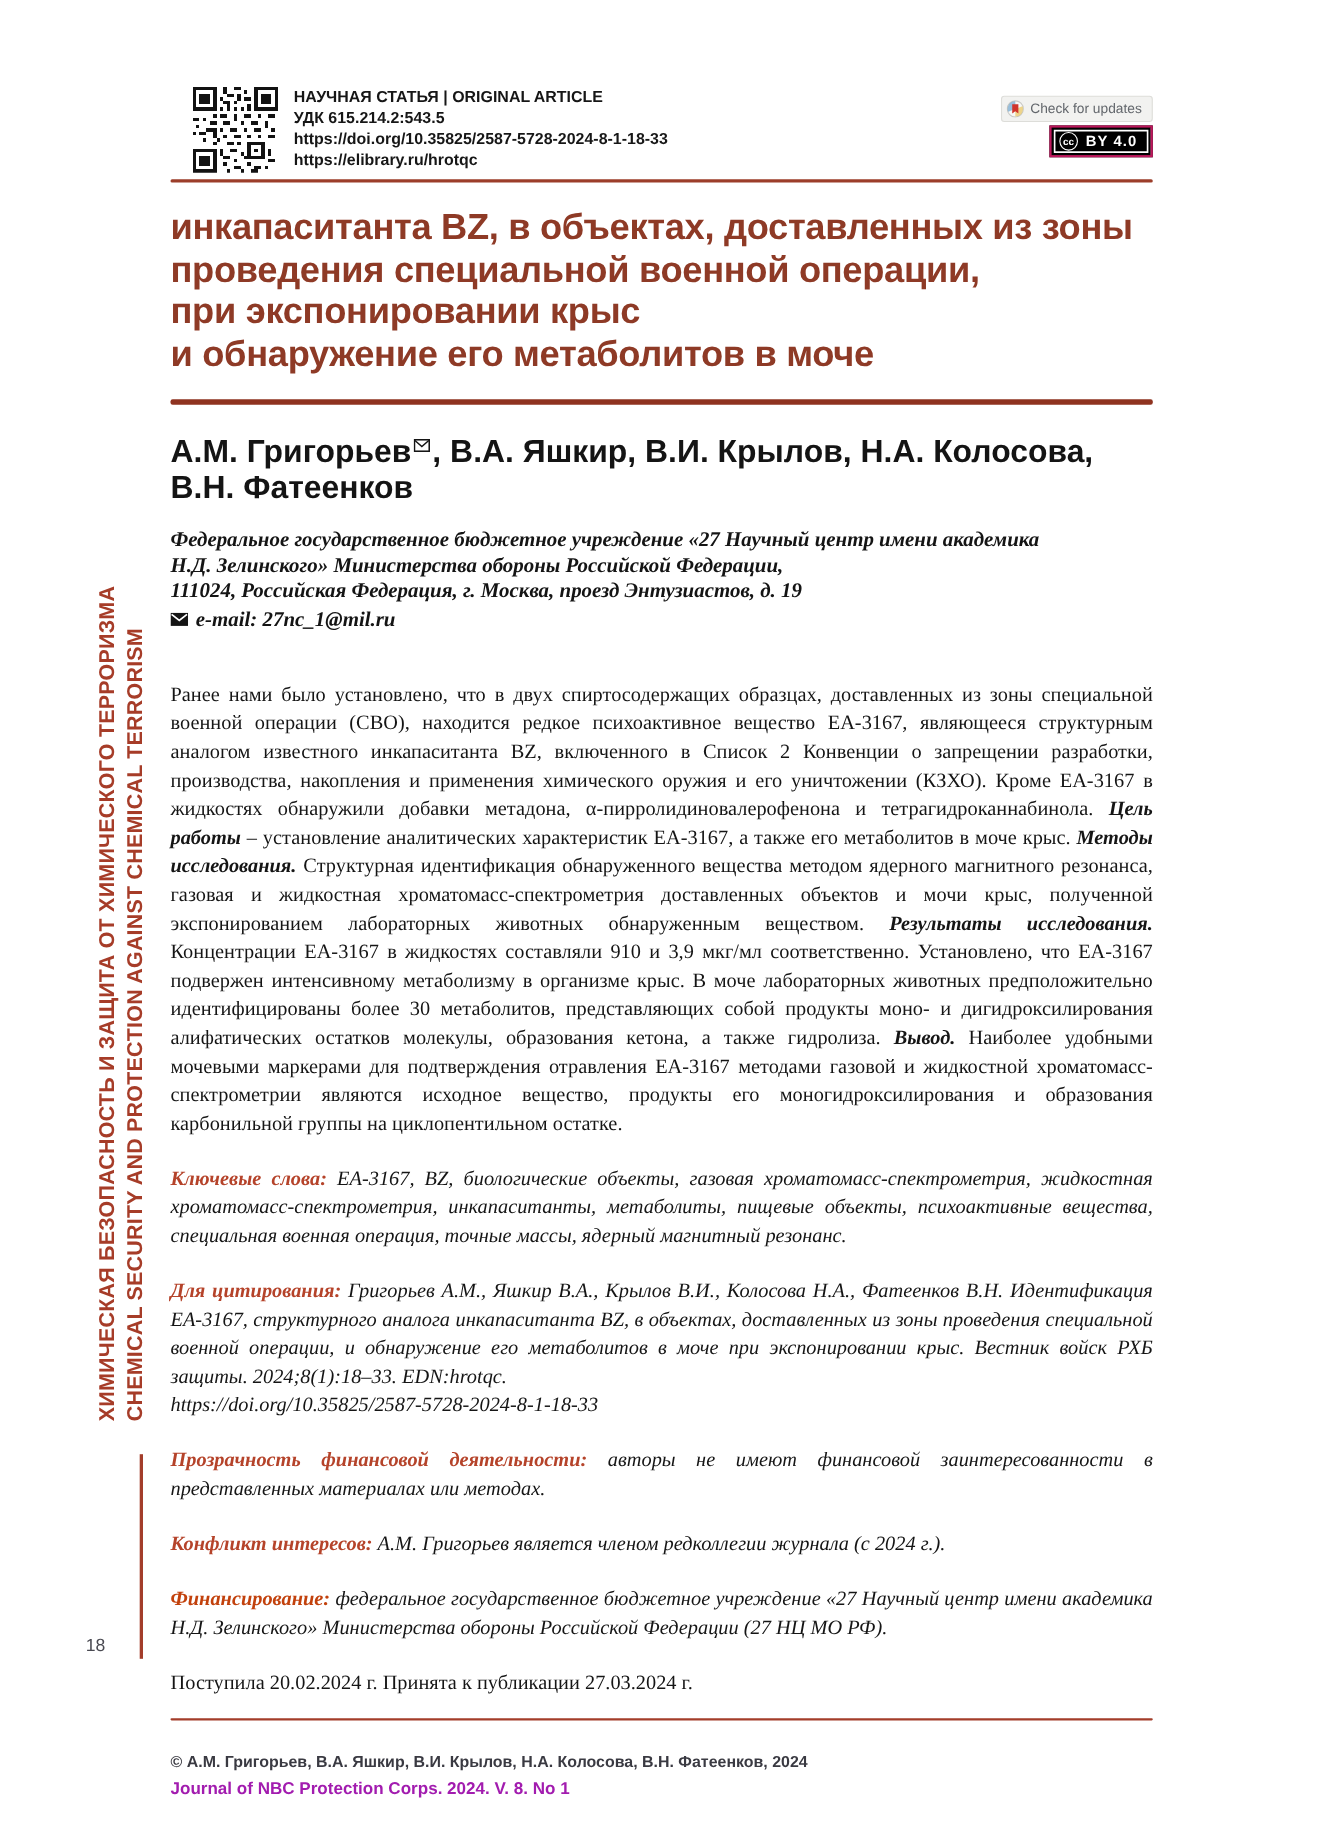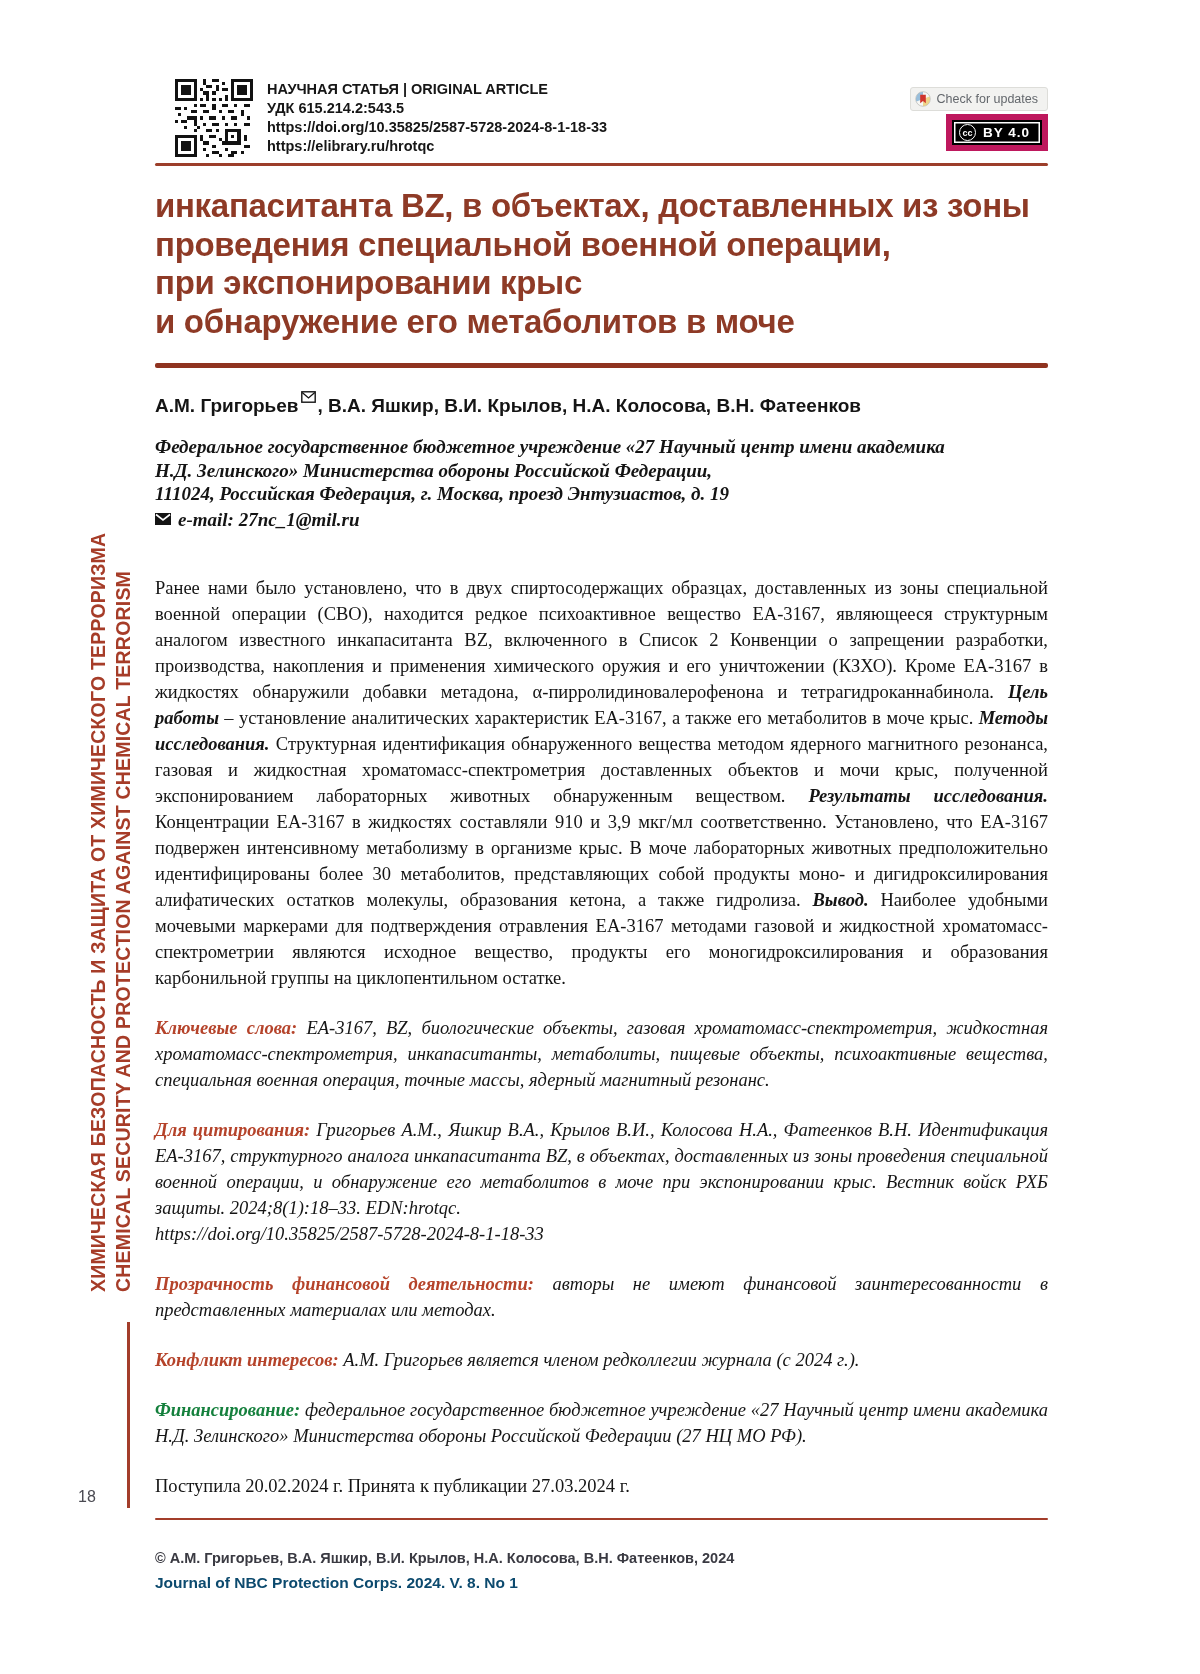--- a/index.html
+++ b/index.html
@@ -8,53 +8,53 @@
   .content{position:absolute;left:155px;top:79px;width:893px;}
 
   
   .header-row{display:flex;align-items:flex-start;height:84px;}
   .qr{width:78px;height:78px;margin-left:20px;flex:none;}
   .header-lines{margin-left:14px;padding-top:1px;font-weight:700;font-size:14.5px;line-height:19px;color:#161616;}
   .header-lines div{white-space:nowrap;}
   .badges{margin-left:auto;padding-top:8px;display:flex;flex-direction:column;align-items:flex-end;gap:3px;}
   .badge-check{display:flex;align-items:center;gap:6px;background:#f2f2f0;border:1px solid #ddddd9;
                border-radius:3px;padding:3px 9px 3px 4px;font-size:12.5px;color:#63676c;cursor:pointer;}
-  .badge-cc{display:flex;align-items:center;gap:7px;background:#000;color:#fff;border:6px solid #be185d;
+  .badge-cc{display:flex;align-items:center;gap:7px;background:#000;color:#fff;border:2px solid #be185d;
             box-shadow:inset 0 0 0 2px #000, inset 0 0 0 3.5px #fff;padding:4px 12px 4px 7px;
             font-weight:700;font-size:13.5px;letter-spacing:1px;cursor:pointer;}
   .cc-circle{display:inline-flex;align-items:center;justify-content:center;width:15px;height:15px;
              border:1.6px solid #fff;border-radius:50%;font-size:9px;font-weight:700;letter-spacing:0;}
 
   
   .rule{background:#9c3e2a;border-radius:2px;}
   .rule-top{height:3px;margin-top:0;}
   .rule-thick{height:5px;background:#8f3320;margin-top:22px;}
   .rule-bottom{height:2.5px;background:#a33d2a;margin-top:18px;}
 
   
   .title{margin:21px 0 0 0;font-size:33px;line-height:38.5px;font-weight:700;color:#8e3a26;letter-spacing:-0.3px;}
   .title span{display:block;}
 
   
-  .authors{margin-top:27px;font-size:19px;font-weight:700;color:#141414;}
+  .authors{margin-top:27px;font-size:29px;font-weight:700;color:#141414;}
   .sup-env{display:inline-block;transform:translateY(-9px);margin:0 2px 0 2px;}
   .affiliation{margin-top:18px;font-family:"Liberation Serif",serif;font-style:italic;font-weight:700;
                font-size:19px;line-height:23.5px;color:#141414;}
   .email-line{margin-top:2px;display:flex;align-items:center;gap:7px;cursor:pointer;}
 
   
   .serif{font-family:"Liberation Serif",serif;font-size:18.5px;line-height:26px;text-align:justify;color:#151515;}
   .abstract{margin-top:44px;}
   .para{margin-top:24px;}
   .received{margin-top:24px;}
 
   
   .footer{margin-top:30px;}
   .footer .copyright{font-size:14.5px;font-weight:700;color:#3a3a42;}
-  .footer .journal{margin-top:8px;font-size:15.5px;font-weight:600;color:#0c4a6e;}
+  .footer .journal{margin-top:8px;font-size:15.5px;font-weight:600;color:#a21caf;}
 
   
   .sidebar-vtext{position:absolute;left:86px;top:1292px;width:0;height:0;}
   .sidebar-vtext .inner{transform:rotate(-90deg);transform-origin:0 0;width:762px;
         color:#a63c28;font-weight:700;font-size:19.5px;line-height:24.5px;letter-spacing:0.2px;white-space:nowrap;}
   .sidebar-rule{position:absolute;left:127px;top:1322px;width:3px;height:186px;background:#a33d2a;}
   .page-number{position:absolute;left:78px;top:1488px;font-size:16px;color:#4a4a52;}
 </style>
 </head>
 <body>
@@ -215,21 +215,21 @@
     <p class="serif abstract"><span>Ранее нами было установлено, что в двух спиртосодержащих образцах, доставленных из зоны специальной военной операции (СВО), находится редкое психоактивное вещество EA-3167, являющееся структурным аналогом известного инкапаситанта BZ, включенного в Список 2 Конвенции о запрещении разработки, производства, накопления и применения химического оружия и его уничтожении (КЗХО). Кроме EA-3167 в жидкостях обнаружили добавки метадона, α-пирролидиновалерофенона и тетрагидроканнабинола. </span><span style="font-weight: 700; font-style: italic;">Цель работы</span><span> – установление аналитических характеристик EA-3167, а также его метаболитов в моче крыс. </span><span style="font-weight: 700; font-style: italic;">Методы исследования.</span><span> Структурная идентификация обнаруженного вещества методом ядерного магнитного резонанса, газовая и жидкостная хроматомасс-спектрометрия доставленных объектов и мочи крыс, полученной экспонированием лабораторных животных обнаруженным веществом. </span><span style="font-weight: 700; font-style: italic;">Результаты исследования.</span><span> Концентрации EA-3167 в жидкостях составляли 910 и 3,9 мкг/мл соответственно. Установлено, что EA-3167 подвержен интенсивному метаболизму в организме крыс. В моче лабораторных животных предположительно идентифицированы более 30 метаболитов, представляющих собой продукты моно- и дигидроксилирования алифатических остатков молекулы, образования кетона, а также гидролиза. </span><span style="font-weight: 700; font-style: italic;">Вывод.</span><span> Наиболее удобными мочевыми маркерами для подтверждения отравления EA-3167 методами газовой и жидкостной хроматомасс-спектрометрии являются исходное вещество, продукты его моногидроксилирования и образования карбонильной группы на циклопентильном остатке.</span></p>
 
     <p class="serif para"><span style="font-weight: 700; font-style: italic; color: rgb(181, 67, 42);">Ключевые слова:</span><span style="font-style: italic;"> EA-3167, BZ, биологические объекты, газовая хроматомасс-спектрометрия, жидкостная хроматомасс-спектрометрия, инкапаситанты, метаболиты, пищевые объекты, психоактивные вещества, специальная военная операция, точные массы, ядерный магнитный резонанс.</span></p>
 
     <p class="serif para"><span style="font-weight: 700; font-style: italic; color: rgb(181, 67, 42);">Для цитирования:</span><span style="font-style: italic;"> Григорьев А.М., Яшкир В.А., Крылов В.И., Колосова Н.А., Фатеенков В.Н. Идентификация EA-3167, структурного аналога инкапаситанта BZ, в объектах, доставленных из зоны проведения специальной военной операции, и обнаружение его метаболитов в моче при экспонировании крыс. Вестник войск РХБ защиты. 2024;8(1):18–33. EDN:hrotqc.</span><br><span style="font-style: italic;">https://doi.org/10.35825/2587-5728-2024-8-1-18-33</span></p>
 
     <p class="serif para"><span style="font-weight: 700; font-style: italic; color: rgb(181, 67, 42);">Прозрачность финансовой деятельности:</span><span style="font-style: italic;"> авторы не имеют финансовой заинтересованности в представленных материалах или методах.</span></p>
 
     <p class="serif para"><span style="font-weight: 700; font-style: italic; color: rgb(181, 67, 42);">Конфликт интересов:</span><span style="font-style: italic;"> А.М. Григорьев является членом редколлегии журнала (с 2024 г.).</span></p>
 
-    <p class="serif para"><span style="font-weight: 700; font-style: italic; color: #15803d;">Финансирование:</span><span style="font-style: italic;"> федеральное государственное бюджетное учреждение «27 Научный центр имени академика Н.Д. Зелинского» Министерства обороны Российской Федерации (27 НЦ МО РФ).</span></p>
+    <p class="serif para"><span style="font-weight: 700; font-style: italic; color: #c2410c;">Финансирование:</span><span style="font-style: italic;"> федеральное государственное бюджетное учреждение «27 Научный центр имени академика Н.Д. Зелинского» Министерства обороны Российской Федерации (27 НЦ МО РФ).</span></p>
 
     <p class="serif received">Поступила 20.02.2024 г. Принята к публикации 27.03.2024 г.</p>
 
     <div class="rule rule-bottom"></div>
 
     <div class="footer">
       <div class="copyright">© А.М. Григорьев, В.А. Яшкир, В.И. Крылов, Н.А. Колосова, В.Н. Фатеенков, 2024</div>
       <div class="journal">Journal of NBC Protection Corps. 2024. V. 8. No 1</div>
     </div>
 

